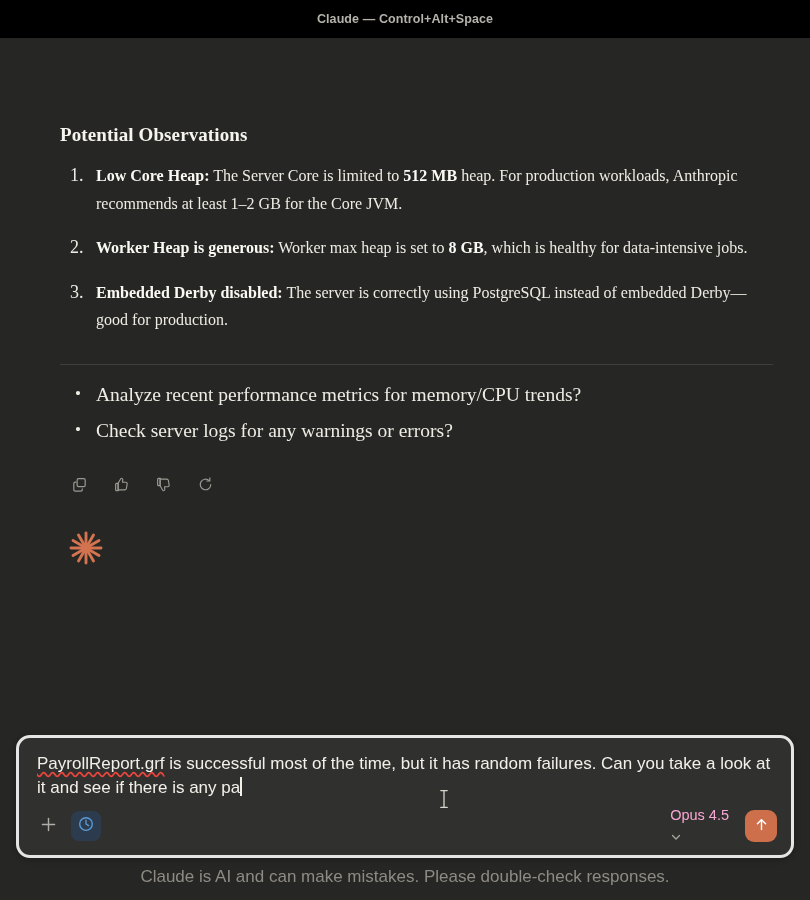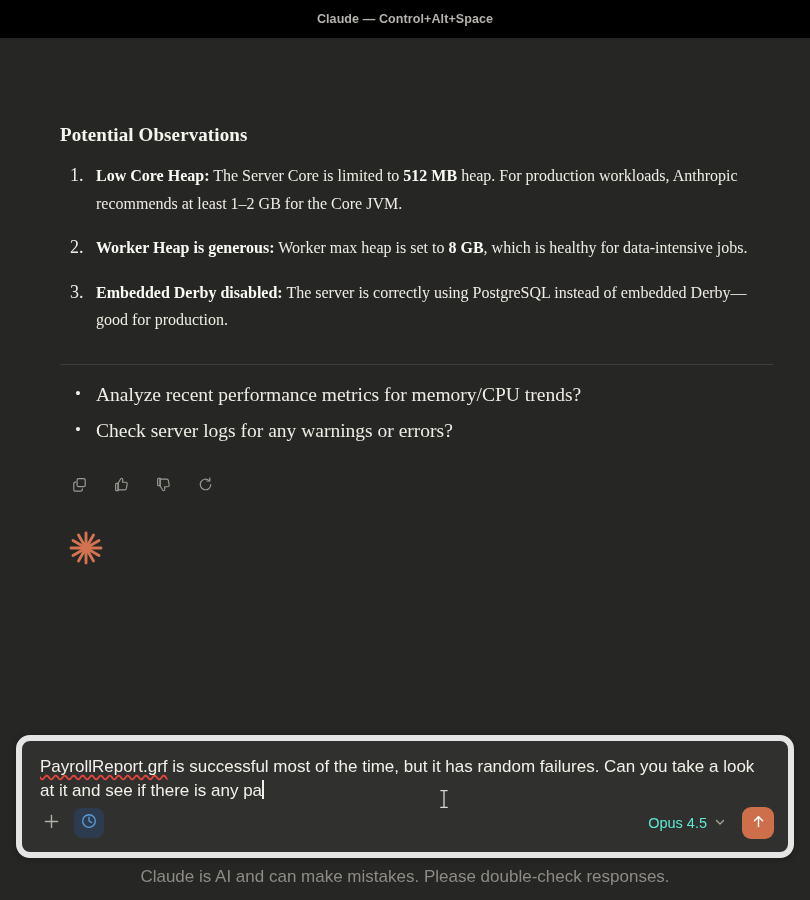--- a/index.html
+++ b/index.html
@@ -142,21 +142,21 @@
     height: 40px;
   }
 
   
   .composer {
     position: absolute;
     left: 16px;
     right: 16px;
     bottom: 42px;
     background: #30302e;
-    border: 6px solid #e5e5e5;
+    border: 3px solid #e5e5e5;
     border-radius: 14px;
     box-shadow: 0 1px 6px rgba(0,0,0,0.28);
     padding: 14px 18px 0 18px;
     height: 123px;
   }
 
   .composer-text {
     font-family: "Liberation Sans", sans-serif;
     font-size: 17px;
     line-height: 24px;
@@ -199,23 +199,24 @@
     cursor: pointer;
   }
   .tool-btn.active {
     background: #2c3c4e;
   }
 
   .model-select {
     display: flex;
     gap: 7px;
     font-size: 14.5px;
-    color: #5eead4;
+    color: #f9a8d4;
     cursor: pointer;
     padding: 4px 2px;
+    flex-direction: column;
   }
 
   .send-btn {
     width: 32px; height: 32px;
     background: #cd6f4a;
     border-radius: 9px;
     display: flex; align-items: center; justify-content: center;
     cursor: pointer;
   }
 

